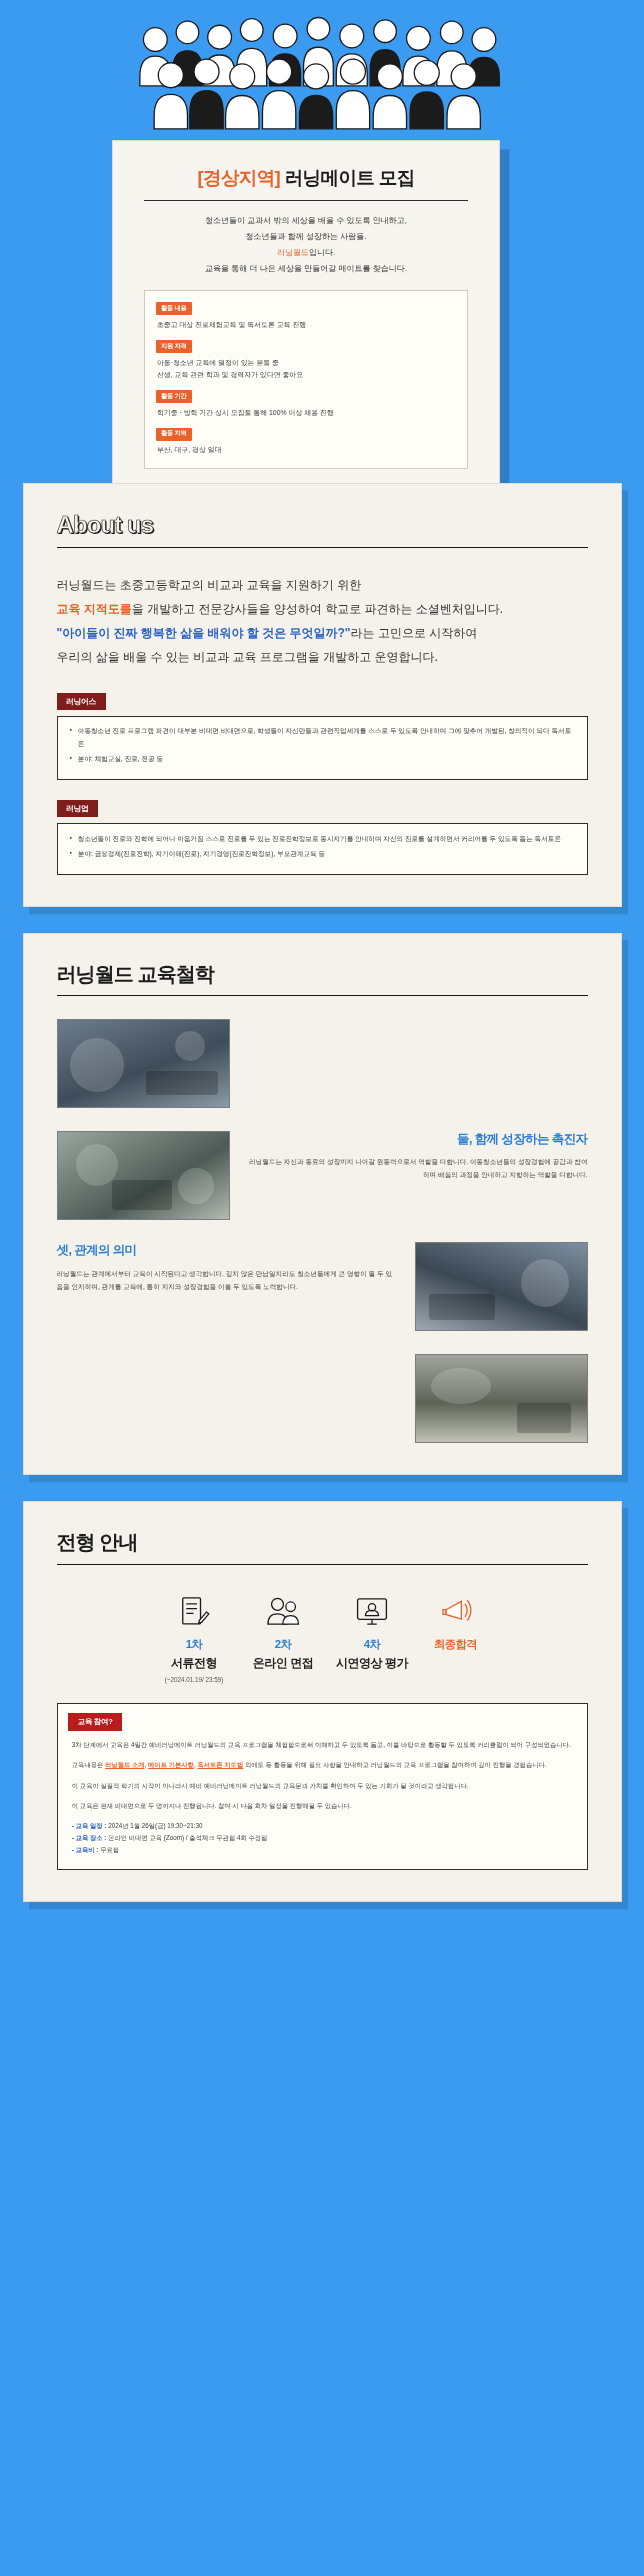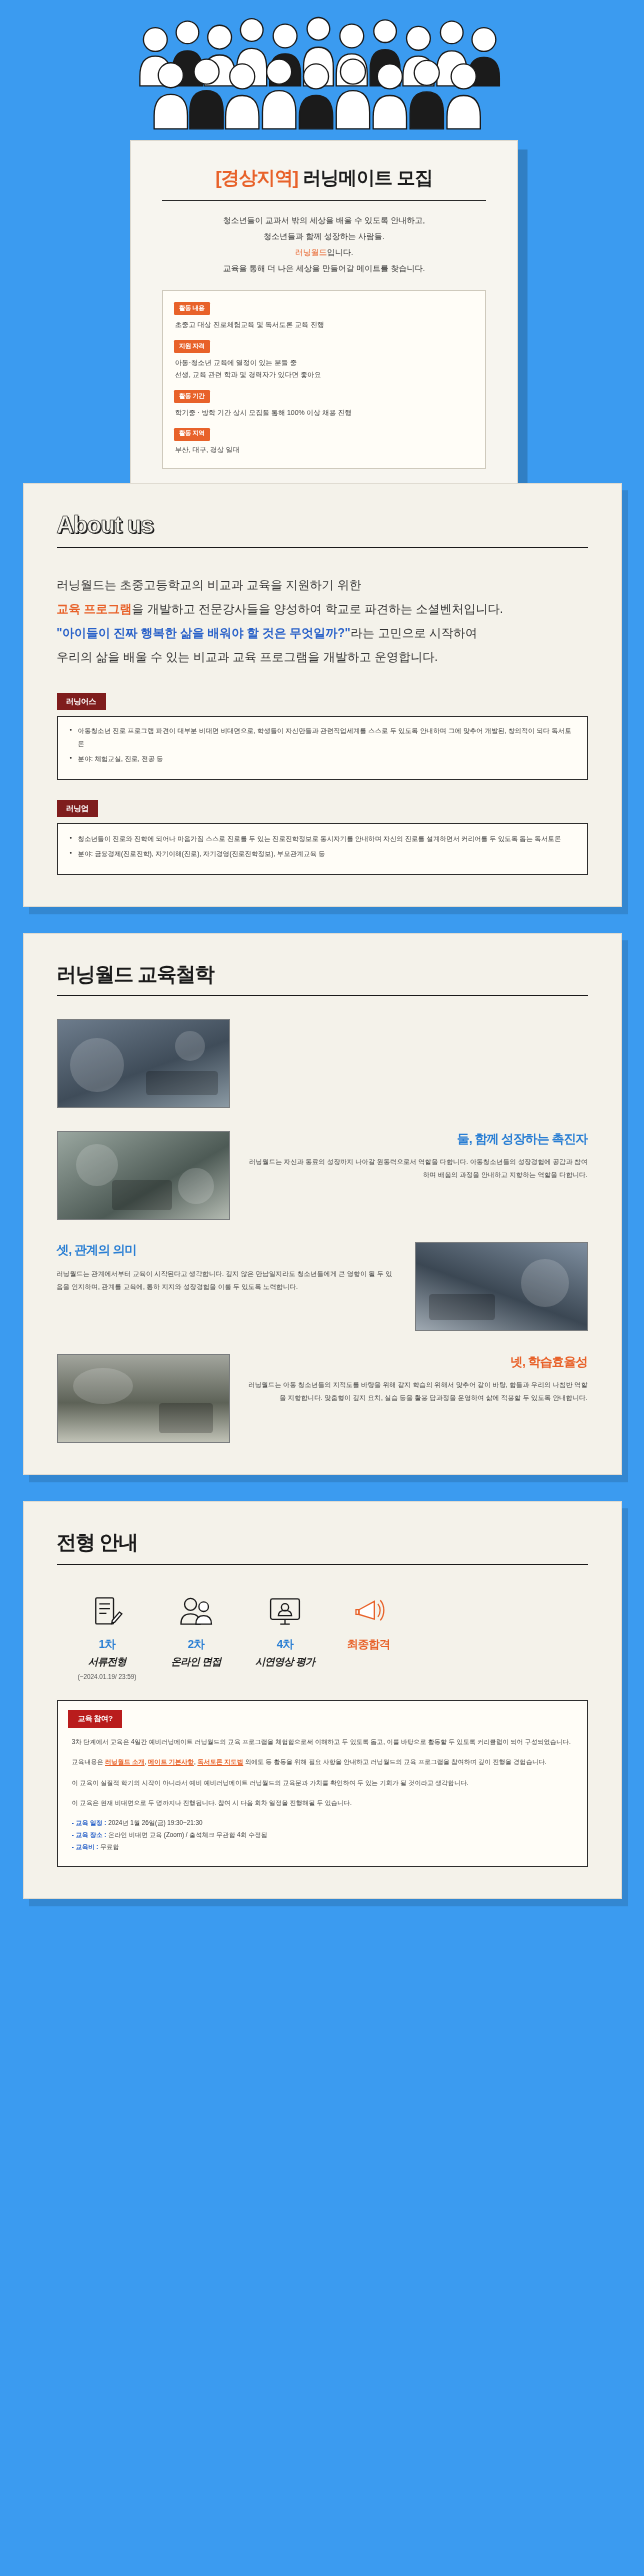--- a/index.html
+++ b/index.html
@@ -23,21 +23,21 @@
     overflow: hidden;
   }
   .crowd {
     position: absolute;
     top: 4.8px; left: 50%;
     transform: translateX(-50%);
     width: 417px; height: 125px;
   }
   .card1 {
     position: absolute;
-    top: 140px; left: 130px;
+    top: 140px; left: 112px;
     width: 388px;
     background: #f7f5ef;
     box-shadow: 9.5px 9.5px 0 rgba(0,0,0,0.18);
     border: 0.6px solid #ddd9cf;
     padding: 20px 31px 0 31px;
   }
   .card1 .title-row {
     text-align: center;
     font-size: 18.5px;
     font-weight: bold;
@@ -193,41 +193,40 @@
   .photo.p1 { background: linear-gradient(160deg,#6d7c8c 0%,#3f4c59 55%,#8b9aa4 100%); }
   .photo.p2 { background: linear-gradient(150deg,#9aa7a0 0%,#4d5a55 60%,#b4bbb2 100%); }
   .photo.p3 { background: linear-gradient(200deg,#7f8fa0 0%,#3b4753 55%,#9fa9b2 100%); }
   .photo.p4 { background: linear-gradient(180deg,#a2a59d 0%,#5d6257 55%,#c0c2b6 100%); }
   .photo .blob { position:absolute; background: rgba(255,255,255,0.17); border-radius: 50%; }
   .photo .dk { position:absolute; background: rgba(0,0,0,0.22); border-radius: 3.6px; }
 
   
   .steps {
     display: flex;
-    justify-content: flex-start;
+    justify-content: center;
     align-items: flex-start;
     margin: 27.4px 6px 20px 6px;
   }
   .step { width: 89px; text-align: center; }
   .step-ico { height: 37px; display: flex; align-items: flex-end; justify-content: center; }
   .step-num {
     margin-top: 8.3px;
     font-size: 11.3px;
     font-weight: bold;
     color: #2a7fd4;
     letter-spacing: -0.6px;
   }
   .step-num.fin { color: #e8622a; }
   .step-name {
-    font-size: 10px;
+    font-size: 12px;
     font-weight: bold;
     color: #1f1f1f;
     margin-top: 2.4px;
     letter-spacing: -0.5px;
-    font-style: italic;
   }
   .step-sub {
     font-size: 6.3px;
     color: #555;
     margin-top: 4.2px;
   }
   .final { width: 78px; text-align: center; padding-top: 0; }
   .final .step-num { margin-top: 8.3px; }
 
   .notice {
@@ -351,21 +350,21 @@
       <div class="card1-footer">문의 : T. 070-8015-7255    E-Mail. apply@learningworld.kr</div>
     </div>
   </section>
 
   <section class="panel">
     <div class="panel-title outline">About us</div>
     <hr class="title-rule">
 
     <div class="about-lead">
       <div>러닝월드는 초중고등학교의 비교과 교육을 지원하기 위한</div>
-      <div><span class="hl">교육 프로그램</span><span>을 개발하고 전문강사들을 양성하여 학교로 파견하는 소셜벤처입니다.</span></div>
+      <div><span class="hl">교육 지적도를</span><span>을 개발하고 전문강사들을 양성하여 학교로 파견하는 소셜벤처입니다.</span></div>
       <div><span class="blue">"아이들이 진짜 행복한 삶을 배워야 할 것은 무엇일까?"</span><span>라는 고민으로 시작하여</span></div>
       <div>우리의 삶을 배울 수 있는 비교과 교육 프로그램을 개발하고 운영합니다.</div>
     </div>
 
     <div class="role-block">
       <div class="role-head">
         <span class="role-label">러닝어스</span>
       </div>
       <div class="role-body">
         <ul>
@@ -418,24 +417,20 @@
         <div class="phil-h">셋, 관계의 의미</div>
         <div class="phil-p">러닝월드는 관계에서부터 교육이 시작된다고 생각합니다. 깊지 않은 만남일지라도 청소년들에게 큰 영향이 될 두 있음을 인지하며, 관계를 교육에, 통하 지지와 성장경험을 이룰 두 있도록 노력합니다.</div>
       </div>
       <div class="photo p3">
         <span class="blob" style="width:48px;height:48px;right:18px;top:15.5px"></span>
         <span class="dk" style="width:66px;height:26px;left:13px;bottom:10.7px"></span>
       </div>
     </div>
 
     <div class="phil-row rev">
-      <div class="phil-text phil-right">
-        <div class="phil-h orange">넷, 학습효율성</div>
-        <div class="phil-p">러닝월드는 아동 청소년들의 지적도를 바탕을 위해 같지 학습의 위해서 맞추어 같이 바탕, 함들과 우리의 나침반 역할을 지향합니다. 맞춤형이 깊지 요치, 실습 등을 활용 담과정을 운영하여 삶에 적용할 두 있도록 안내합니다.</div>
-      </div>
       <div class="photo p4">
         <span class="blob" style="width:60px;height:36px;left:15.5px;top:13px"></span>
         <span class="dk" style="width:54px;height:30px;right:15.5px;bottom:9.5px"></span>
       </div>
     </div>
   </section>
 
   <section class="panel">
     <div class="panel-title">전형 안내</div>
     <hr class="title-rule">

